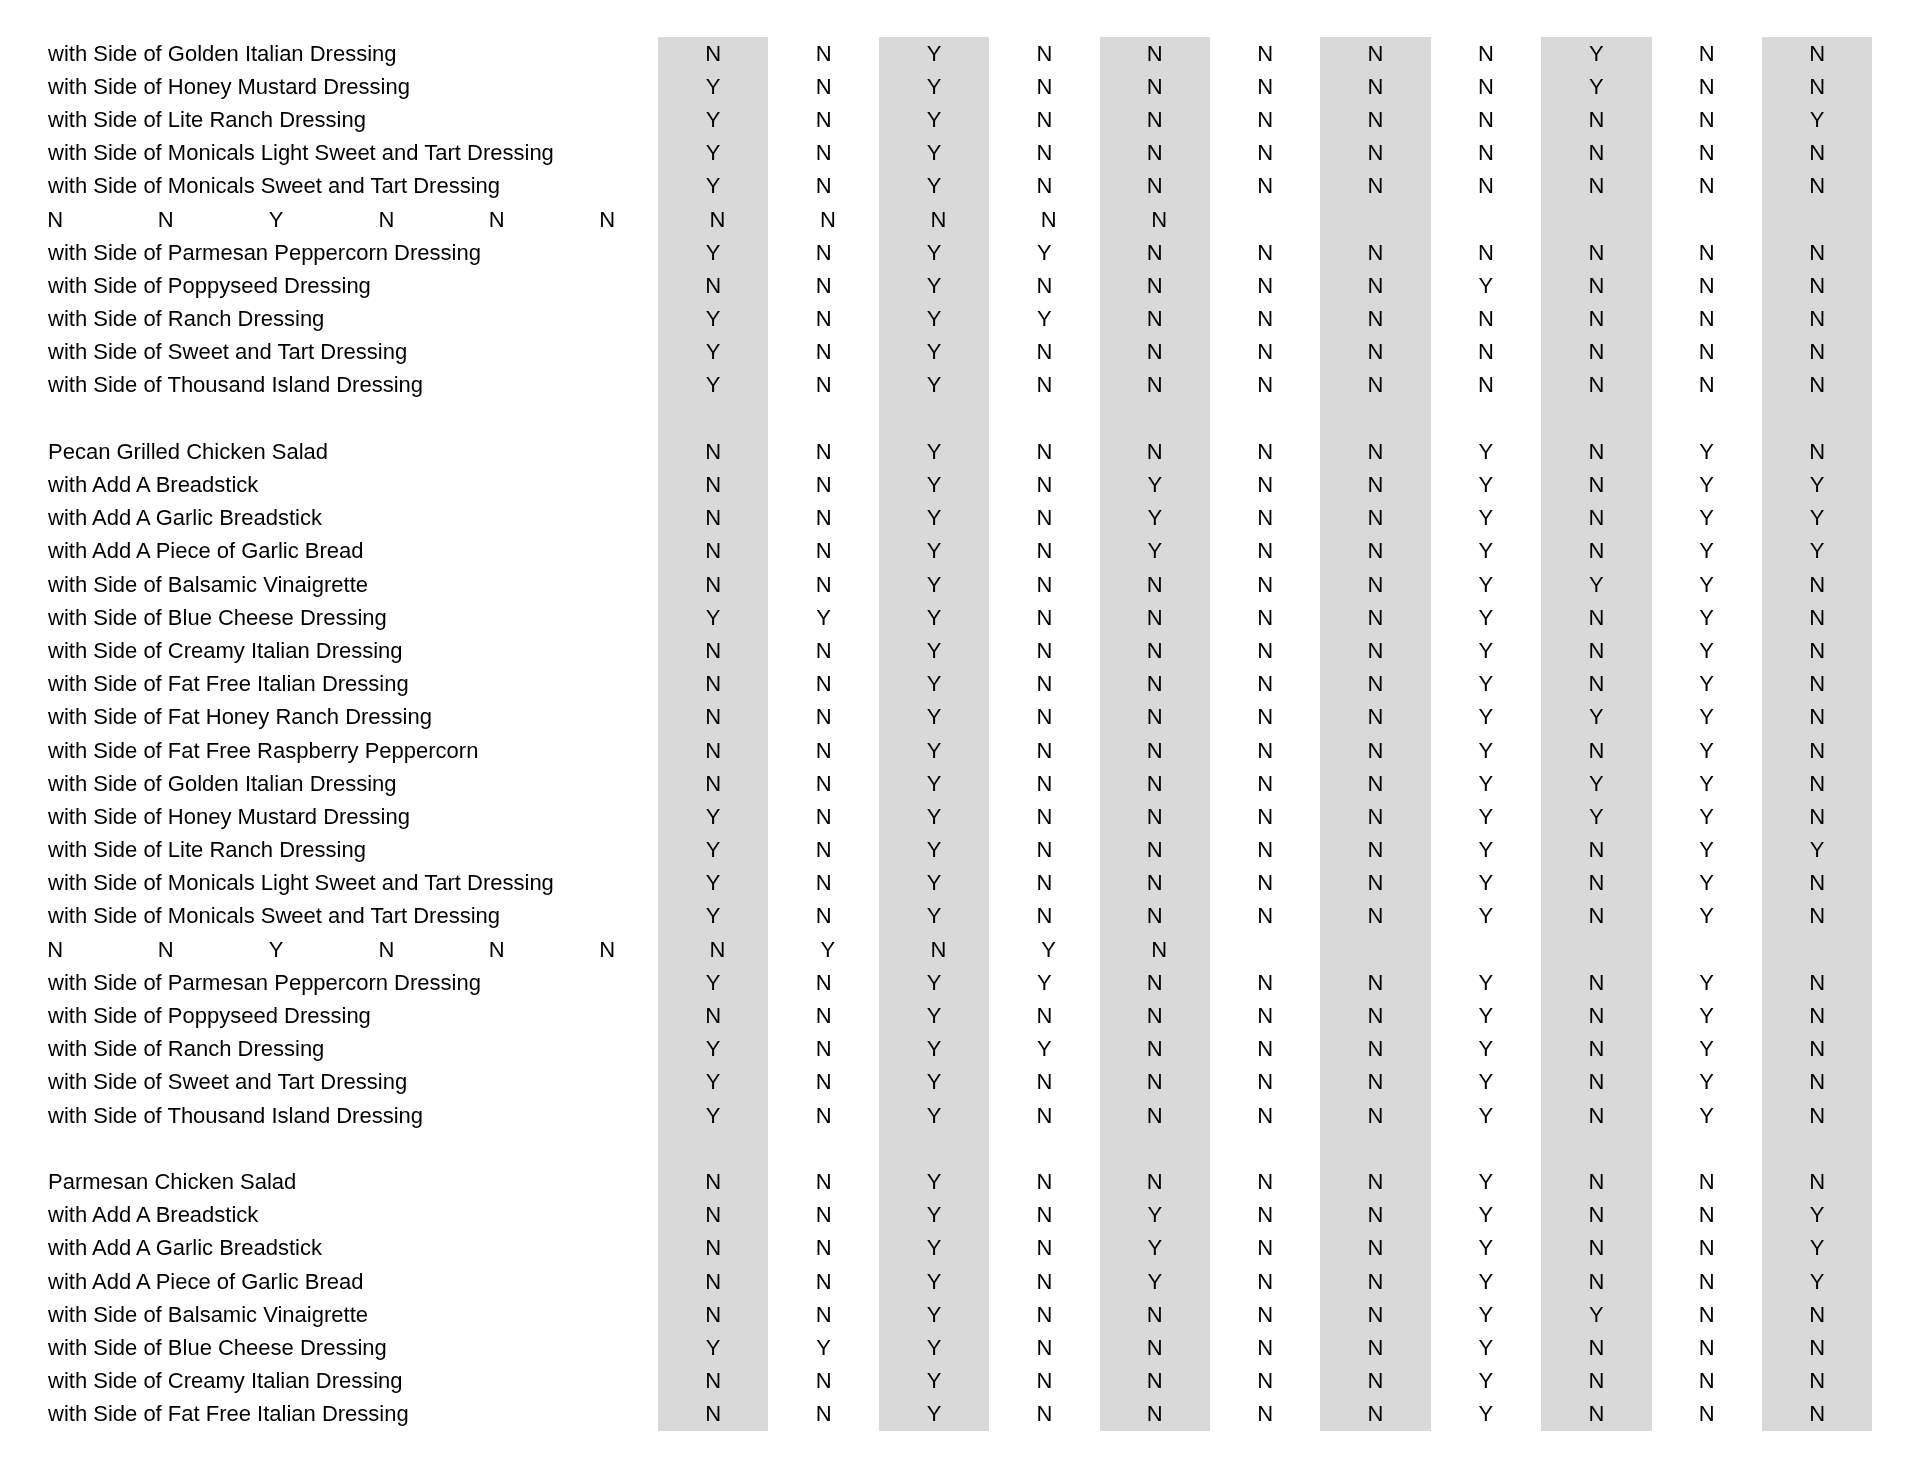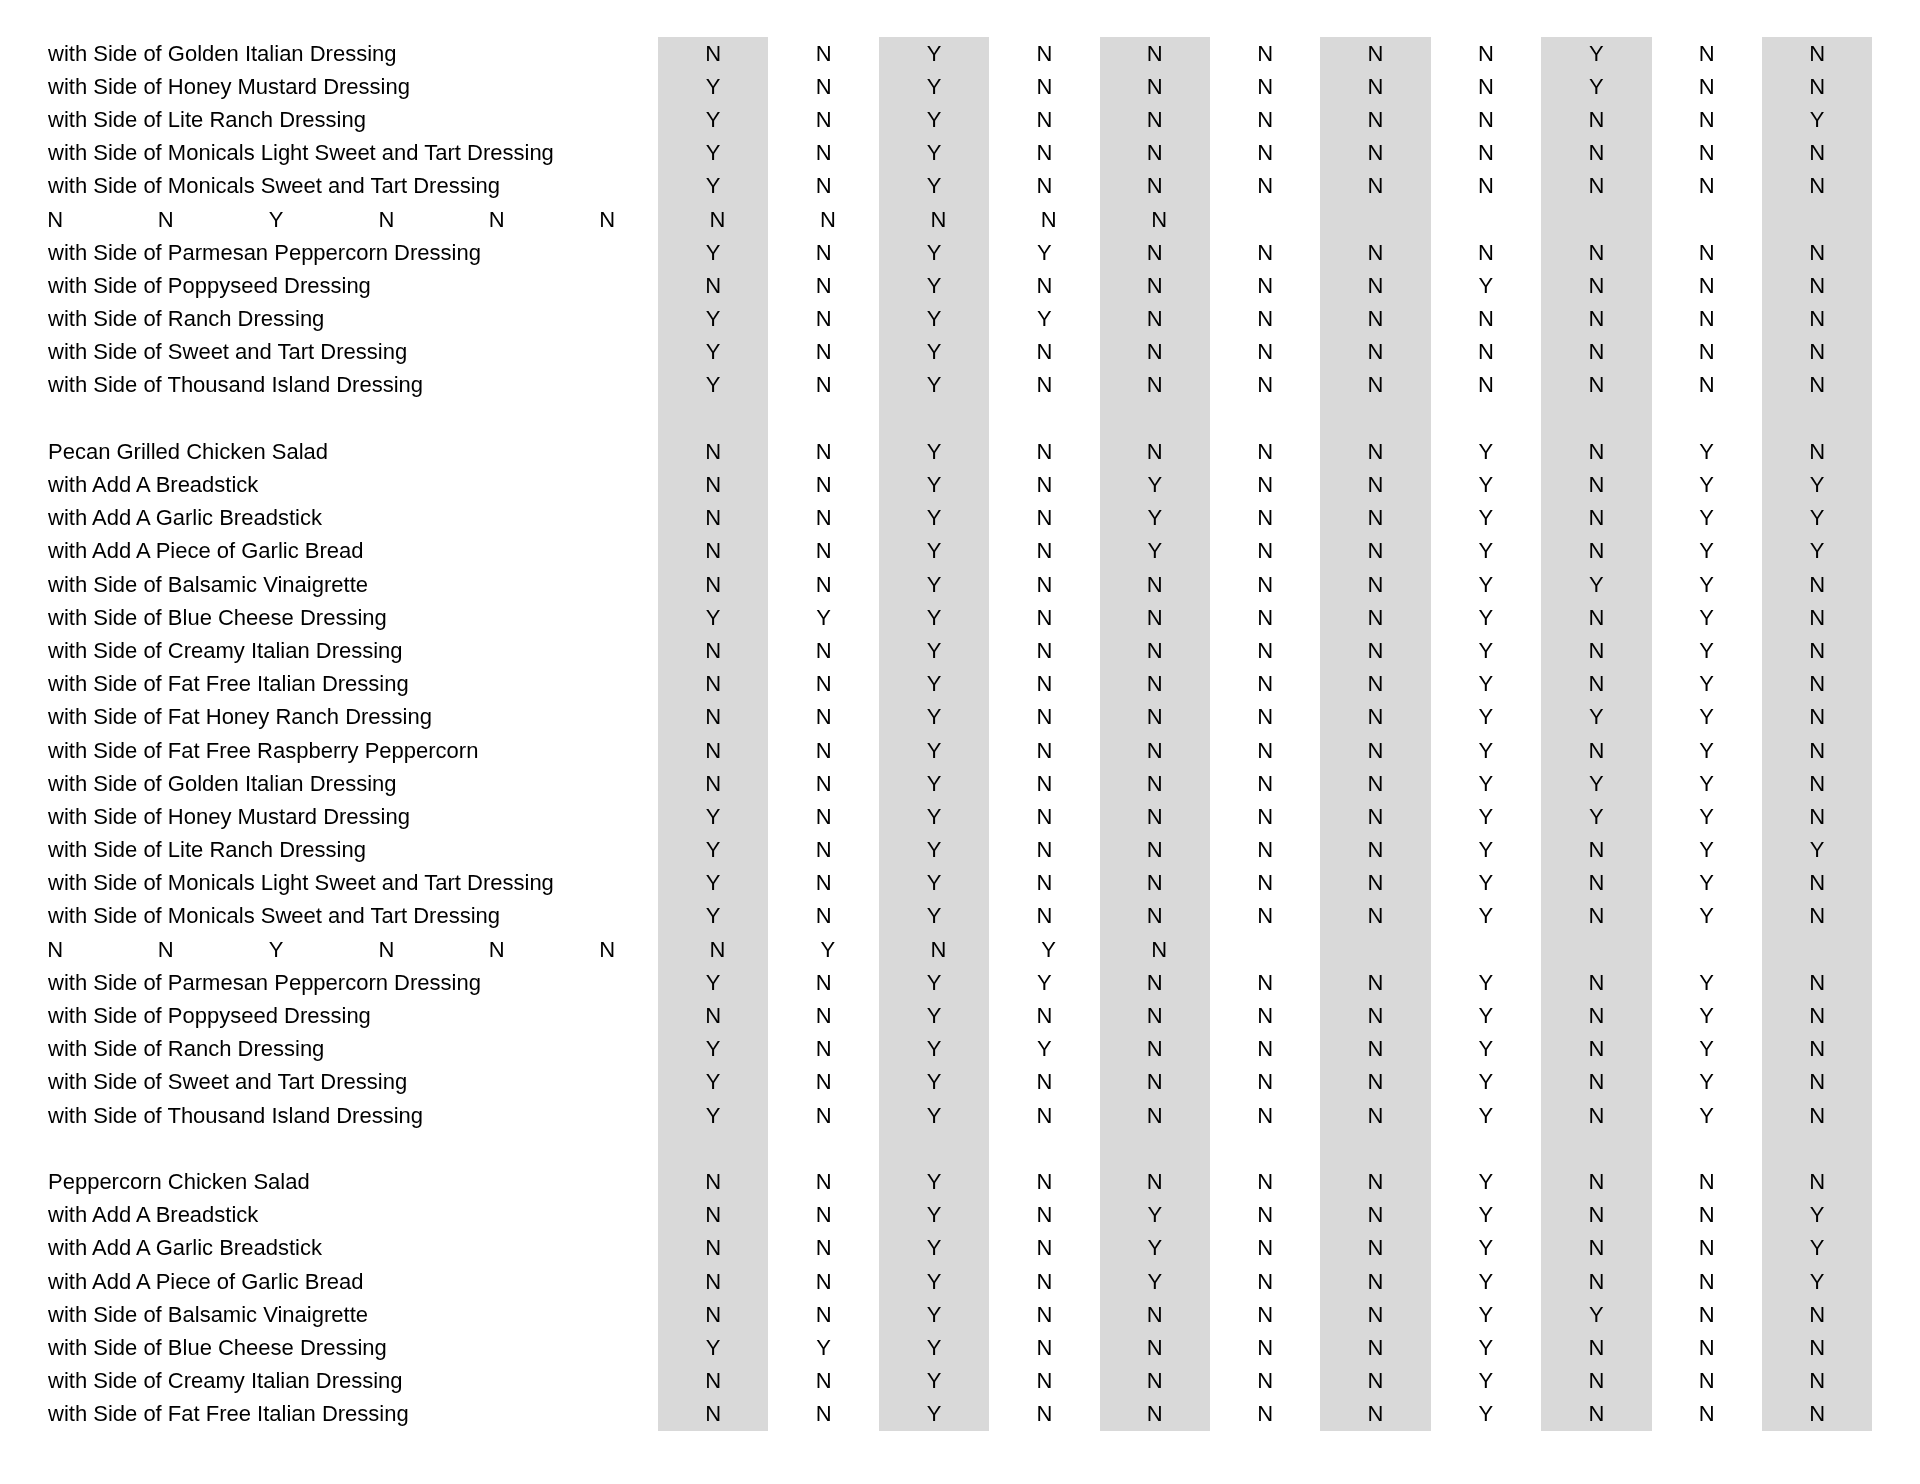--- a/index.html
+++ b/index.html
@@ -487,21 +487,21 @@
         <div class="yn-cell">N</div>
         <div class="yn-cell">N</div>
         <div class="yn-cell">N</div>
         <div class="yn-cell">Y</div>
         <div class="yn-cell">N</div>
         <div class="yn-cell">Y</div>
         <div class="yn-cell">N</div>
       </div>
       <div class="row-spacer"></div>
       <div class="row">
-        <div class="row-label">Peppercorn Chicken Salad</div>
+        <div class="row-label">Parmesan Chicken Salad</div>
         <div class="yn-cell">N</div>
         <div class="yn-cell">N</div>
         <div class="yn-cell">Y</div>
         <div class="yn-cell">N</div>
         <div class="yn-cell">N</div>
         <div class="yn-cell">N</div>
         <div class="yn-cell">N</div>
         <div class="yn-cell">Y</div>
         <div class="yn-cell">N</div>
         <div class="yn-cell">N</div>

